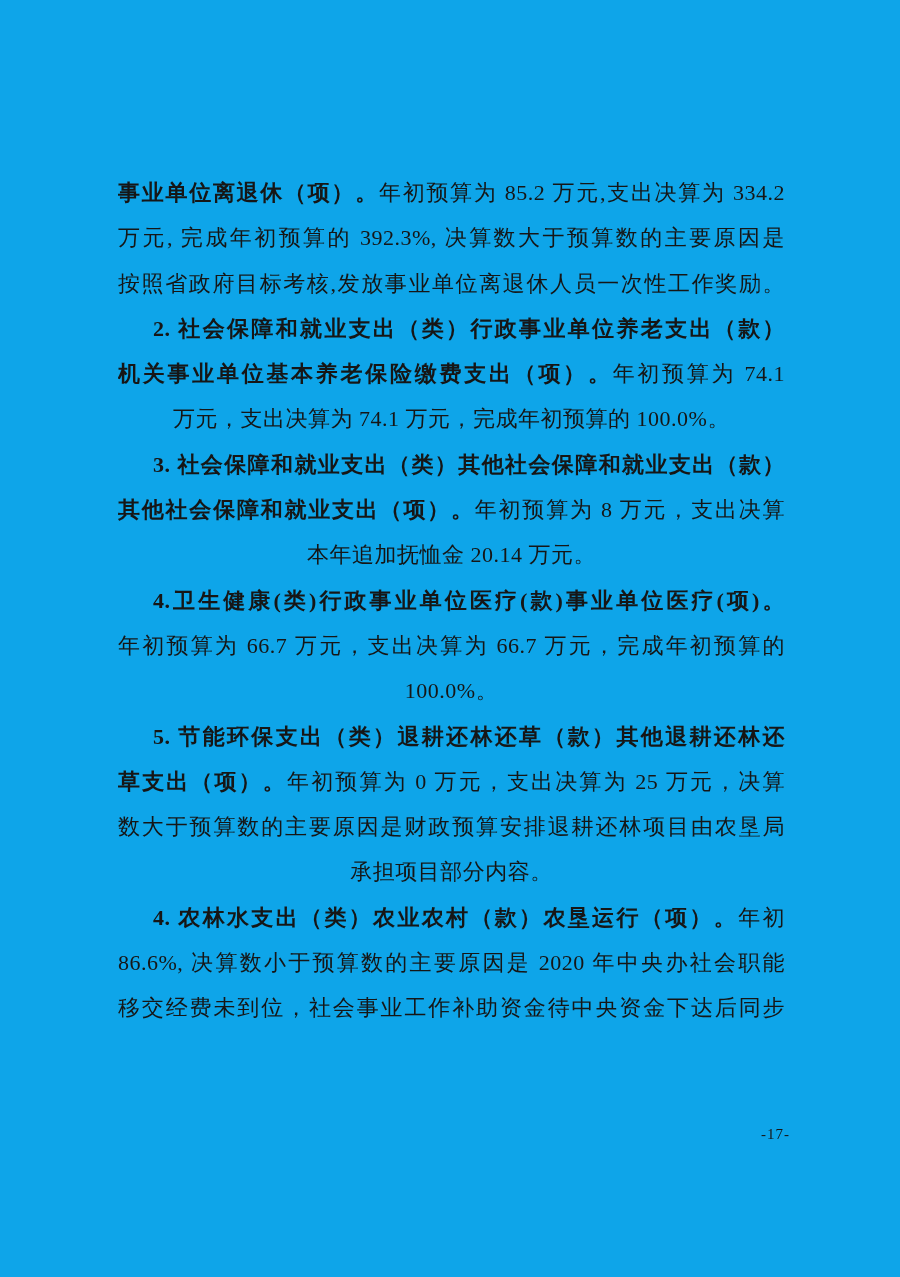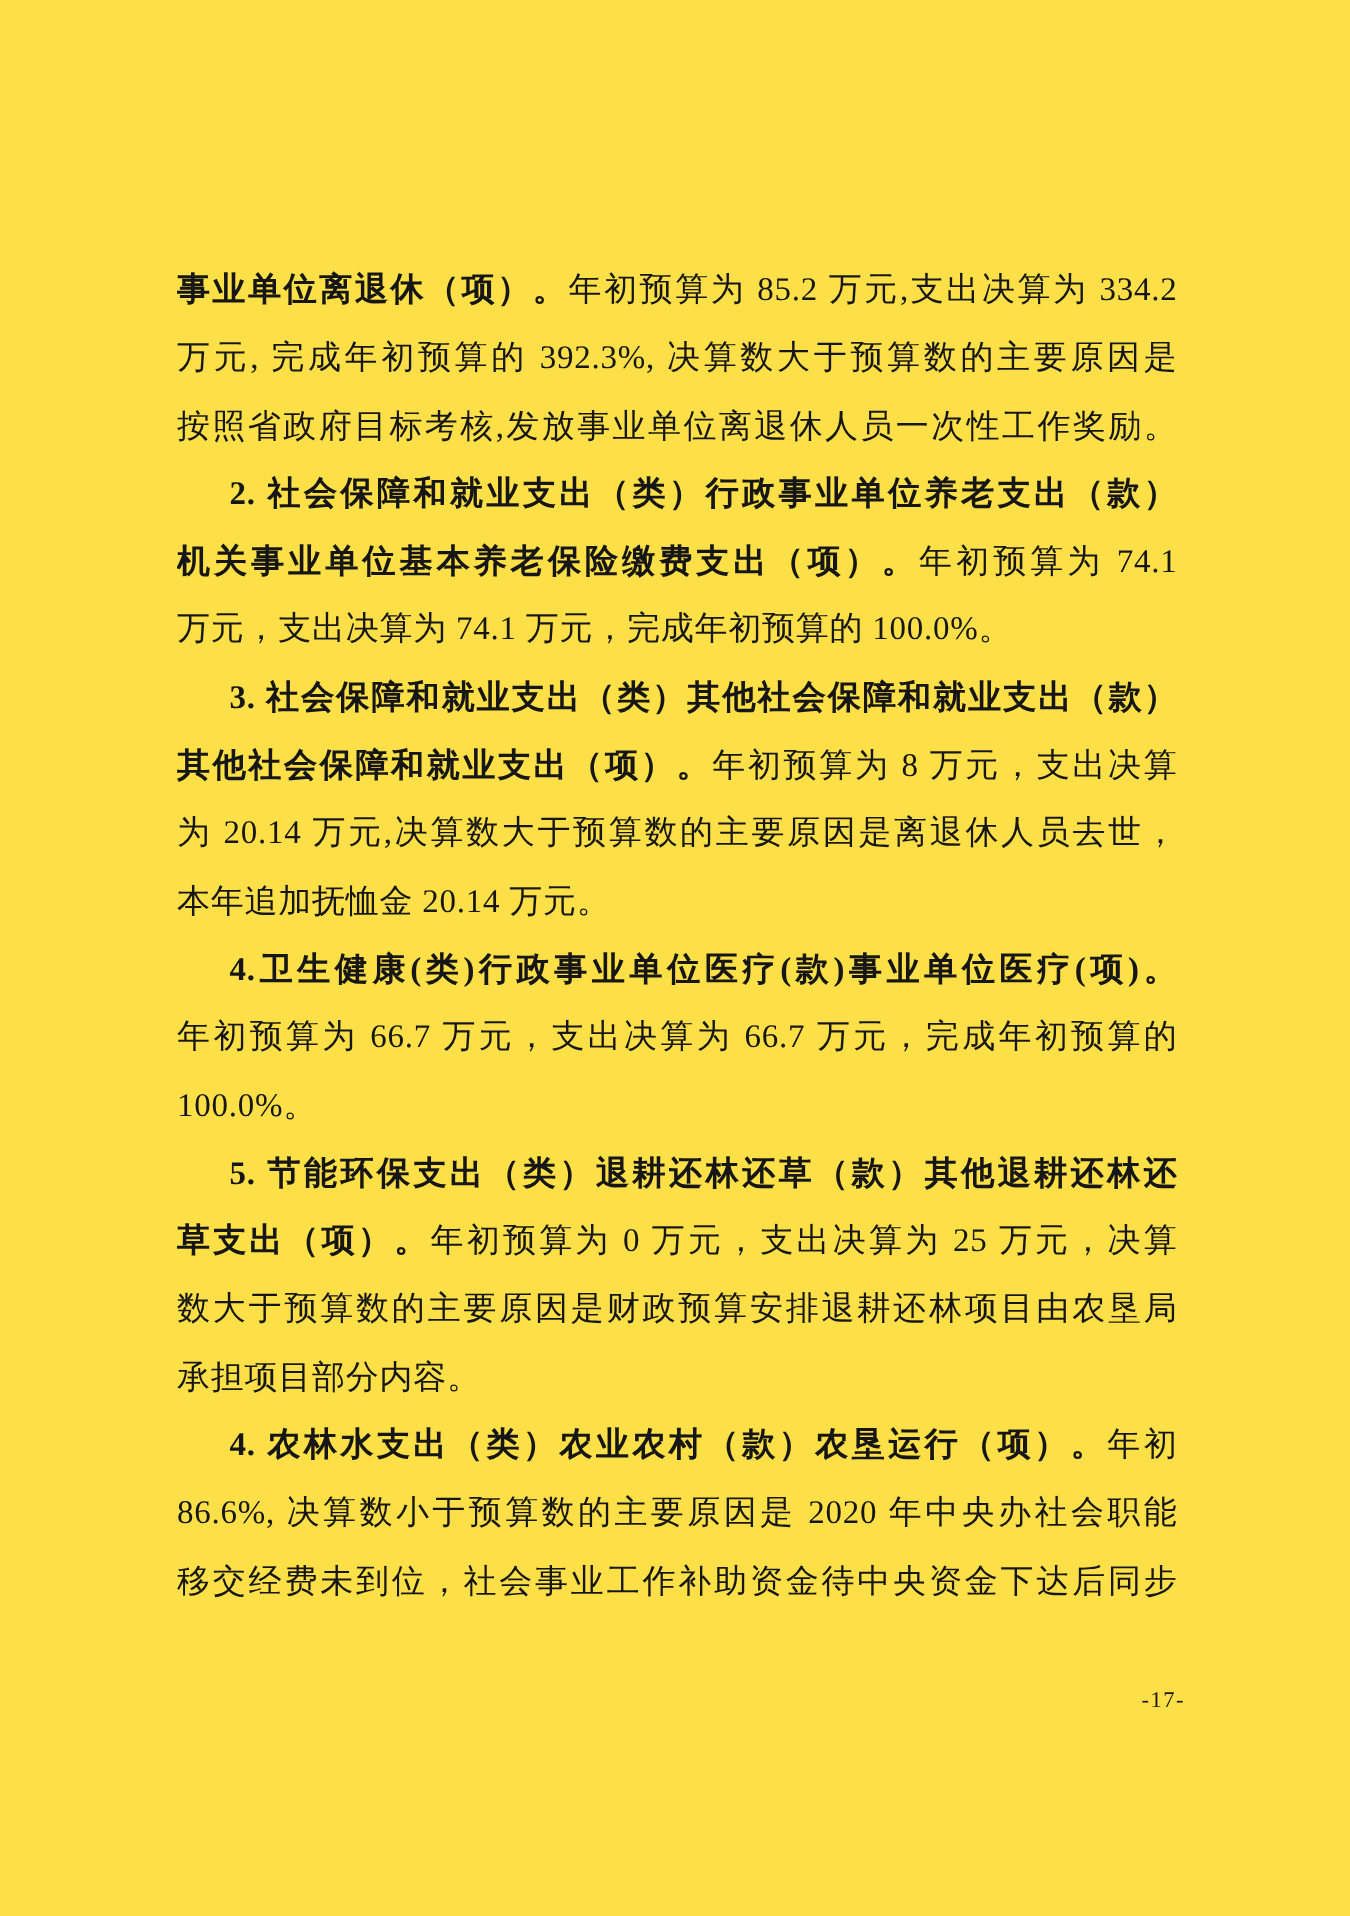--- a/index.html
+++ b/index.html
@@ -1,38 +1,38 @@
 <!DOCTYPE html>
 <html><head>
 <meta charset="utf-8">
 <style>
   html, body { margin: 0; padding: 0; background: #ffffff; }
   .page {
     position: relative;
     width: 900px;
     height: 1277px;
-    background: #fde047;
+    background: #0ea5e9;
     color: #161616;
     font-family: "Liberation Serif", "DejaVu Serif", serif;
     overflow: hidden;
   }
   .content {
     position: absolute;
     left: 118px;
     top: 170px;
     width: 667px;
   }
   .para { margin: 0; padding: 0; }
   .line {
     height: 45.3px;
     line-height: 45.3px;
     font-size: 22px;
     letter-spacing: 0.5px;
     overflow: hidden;
-    text-align: left;
+    text-align: center;
   }
   .line.j {
     text-align: justify;
     text-align-last: justify;
     text-justify: inter-character;
   }
   .line.indent { text-indent: 35px; }
   .b { font-weight: bold; }
   .footer {
     position: absolute;
@@ -58,21 +58,20 @@
 
     <div class="para">
       <div class="line j indent"><span class="b">2. 社会保障和就业支出（类）行政事业单位养老支出（款）</span></div>
       <div class="line j"><span class="b">机关事业单位基本养老保险缴费支出（项）。</span><span>年初预算为 74.1</span></div>
       <div class="line"><span>万元，支出决算为 74.1 万元，完成年初预算的 100.0%。</span></div>
     </div>
 
     <div class="para">
       <div class="line j indent"><span class="b">3. 社会保障和就业支出（类）其他社会保障和就业支出（款）</span></div>
       <div class="line j"><span class="b">其他社会保障和就业支出（项）。</span><span>年初预算为 8 万元，支出决算</span></div>
-      <div class="line j"><span>为 20.14 万元,决算数大于预算数的主要原因是离退休人员去世，</span></div>
       <div class="line"><span>本年追加抚恤金 20.14 万元。</span></div>
     </div>
 
     <div class="para">
       <div class="line j indent"><span class="b">4.卫生健康(类)行政事业单位医疗(款)事业单位医疗(项)。</span></div>
       <div class="line j"><span>年初预算为 66.7 万元，支出决算为 66.7 万元，完成年初预算的</span></div>
       <div class="line"><span>100.0%。</span></div>
     </div>
 
     <div class="para">

